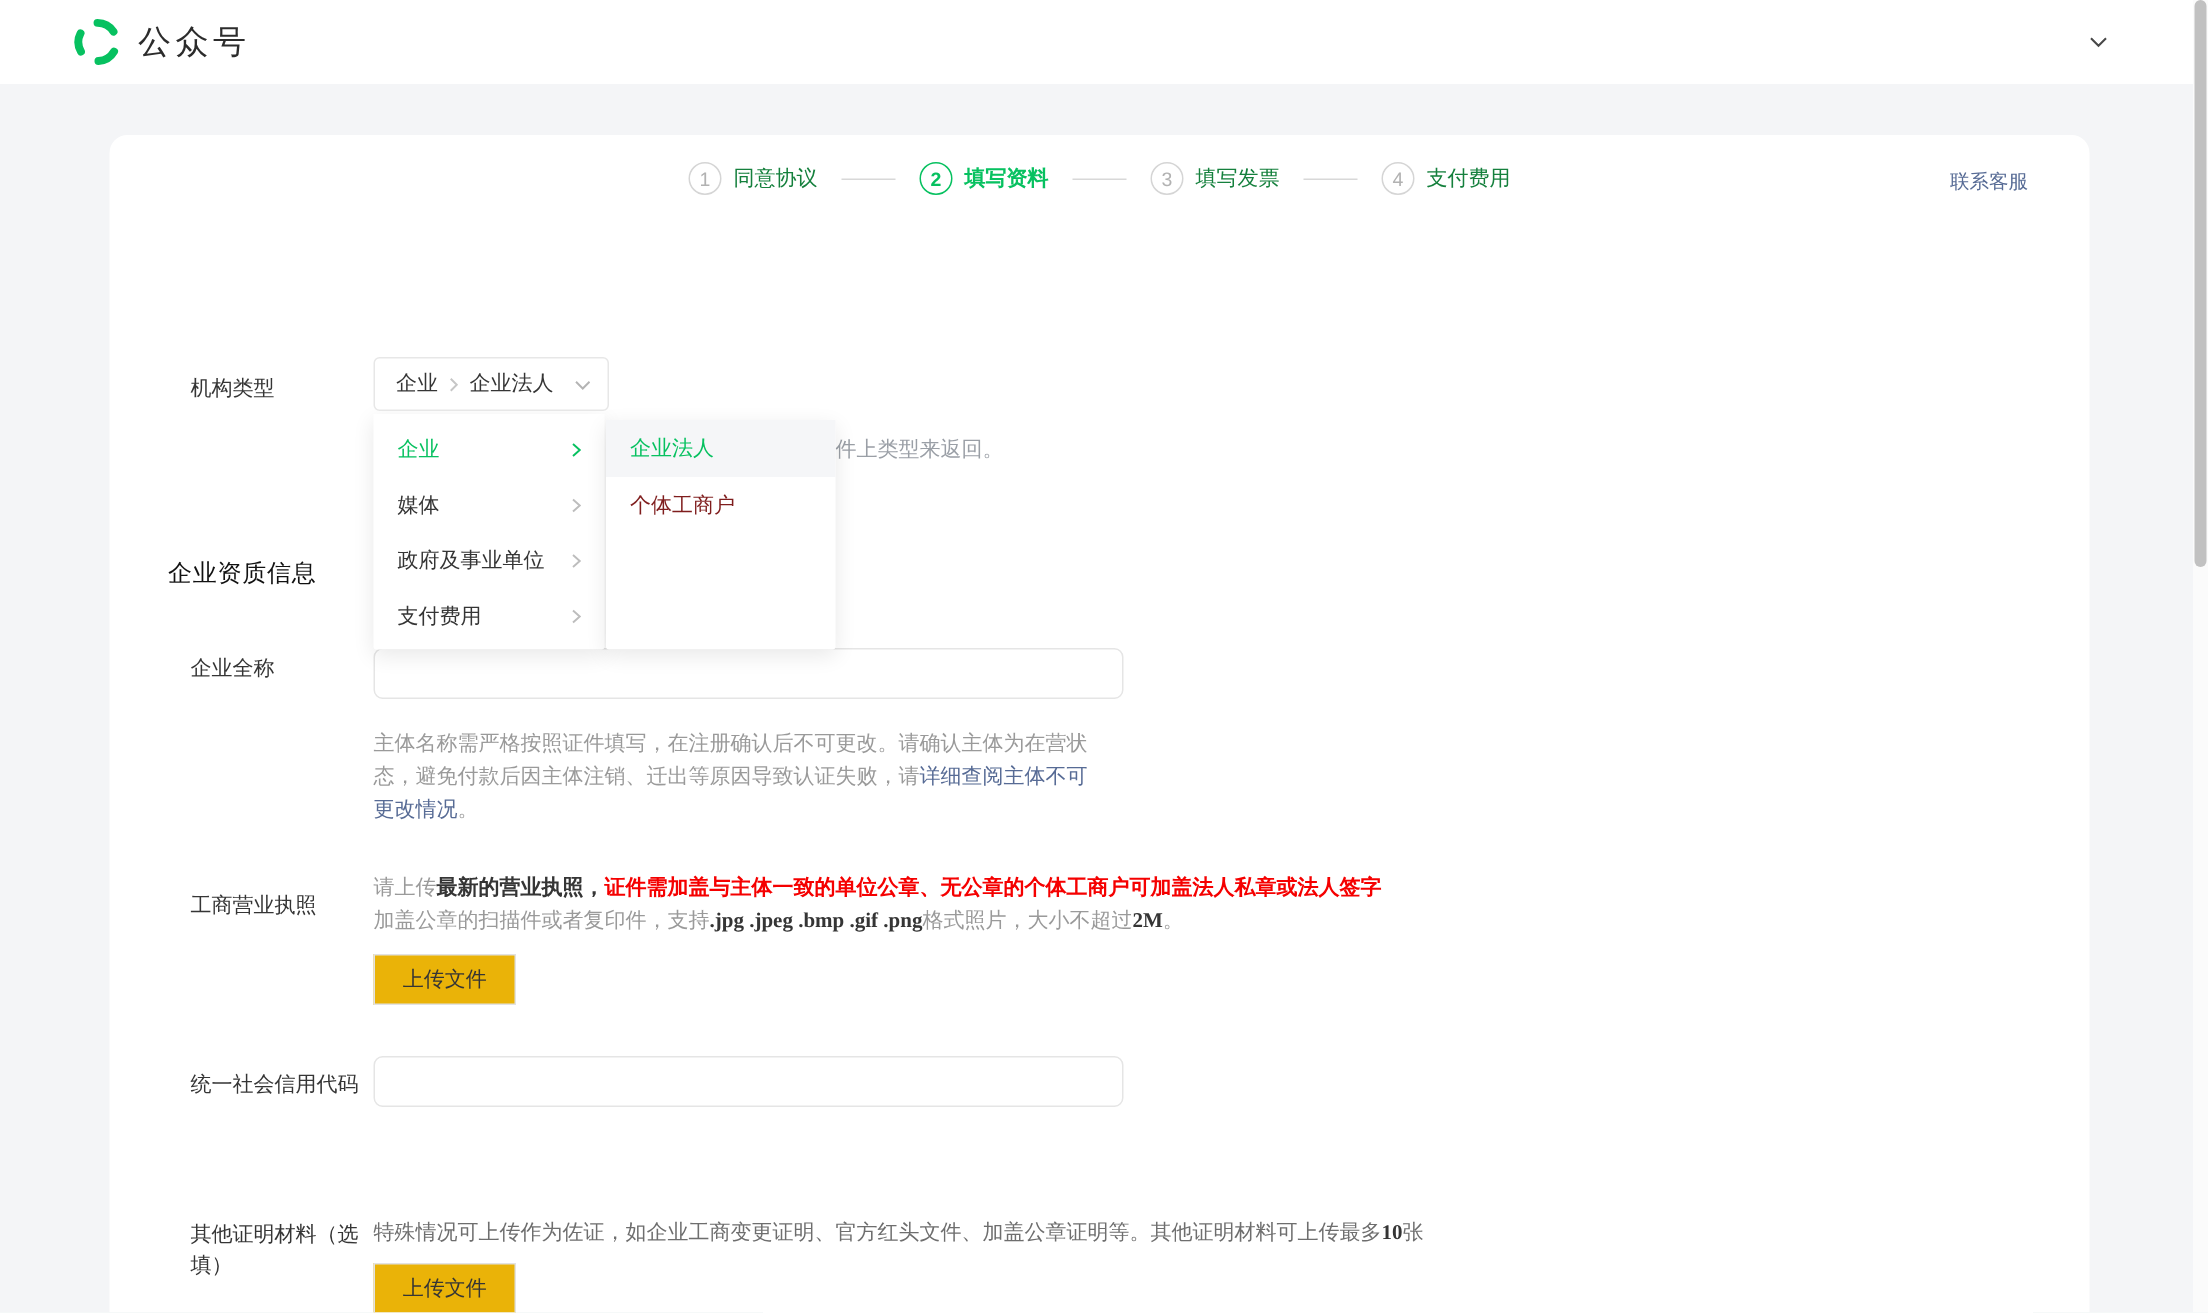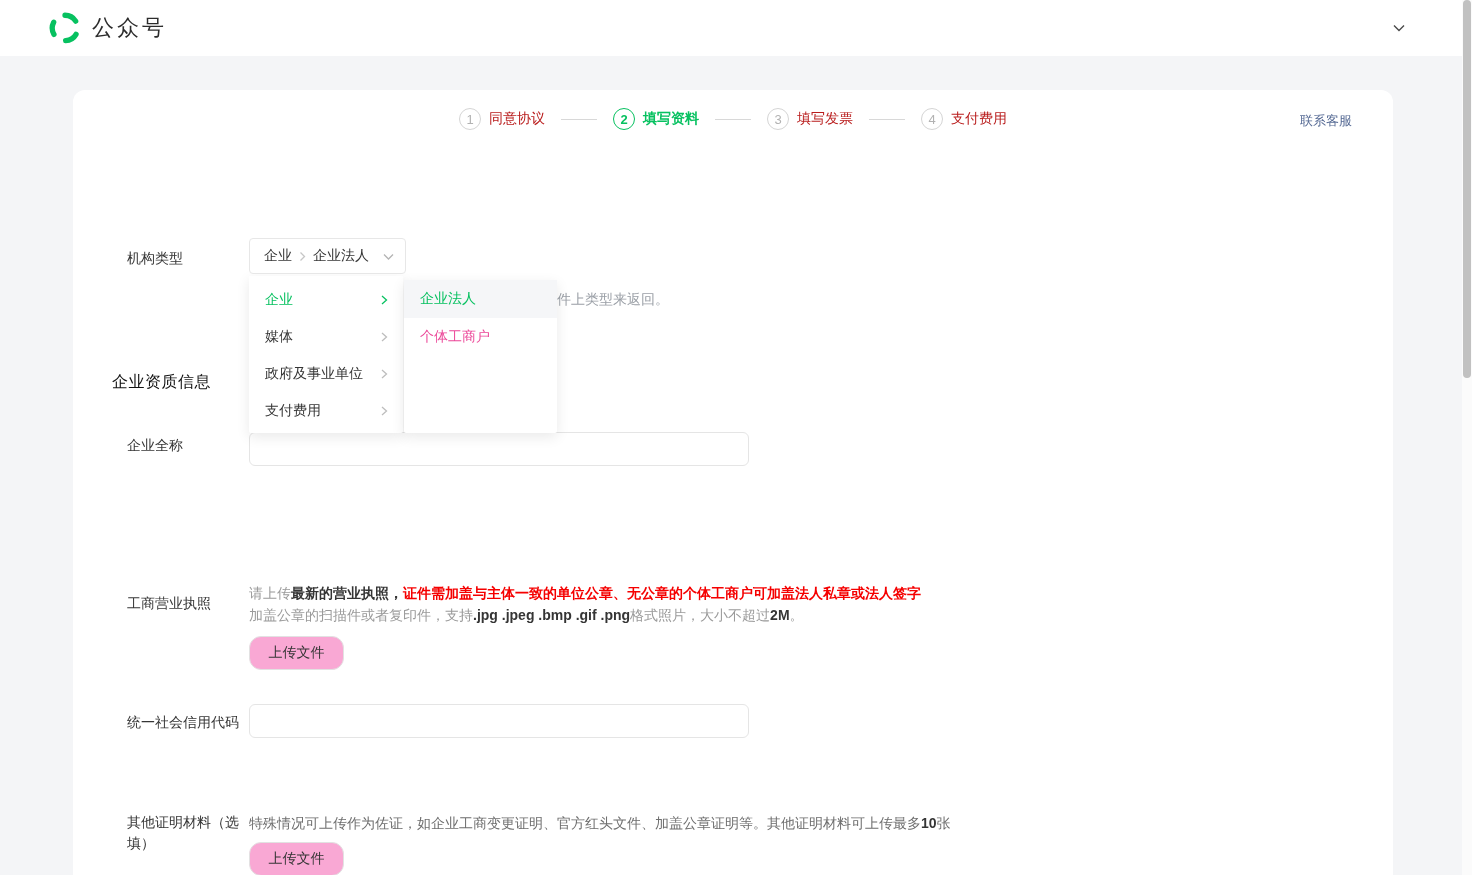--- a/index.html
+++ b/index.html
@@ -25,42 +25,42 @@
     position:absolute;left:73px;top:90px;width:1320px;height:785px;
     background:#ffffff;border-radius:12px 12px 0 0;
   }
   
   .stepper{position:absolute;left:0;top:18px;width:100%;display:flex;justify-content:center;align-items:center;}
   .step{display:flex;align-items:center;}
   .step-circle{
     width:22px;height:22px;border-radius:50%;border:1px solid #d5d5d5;color:#b2b2b2;
     font-size:13px;display:flex;align-items:center;justify-content:center;flex:0 0 auto;
   }
-  .step-label{margin-left:8px;font-size:14px;color:#b91c1c;}
+  .step-label{margin-left:8px;font-size:14px;color:#15803d;}
   .step.active .step-circle{border:1.5px solid #07c160;color:#07c160;font-weight:700;}
   .step.active .step-label{color:#07c160;font-weight:700;}
   .step-line{width:36px;height:1px;background:#d8d8d8;margin:0 16px;}
   .contact-link{position:absolute;right:41px;top:22px;font-size:13px;color:#576b95;cursor:pointer;}
   
   .field-label{position:absolute;left:54px;font-size:14px;color:#353535;line-height:21px;}
   .section-title{position:absolute;left:39px;top:282px;font-size:16px;font-weight:400;color:#111111;letter-spacing:0.5px;}
   .text-input{
     position:absolute;left:176px;width:500px;height:34px;border:1px solid #e5e5e5;border-radius:6px;
     background:#fff;outline:none;font-size:14px;padding:0 12px;color:#353535;
   }
   .help{position:absolute;left:176px;font-size:14px;color:#9a9a9a;line-height:22px;margin:0;}
   .link{color:#576b95;text-decoration:none;cursor:pointer;}
   .upload-btn{
-    position:absolute;left:176px;width:95px;height:34px;background:#f9a8d4;border:1px solid #e2e2e2;
-    border-radius:12px;font-size:14px;color:#353535;cursor:pointer;
+    position:absolute;left:176px;width:95px;height:34px;background:#eab308;border:1px solid #e2e2e2;
+    border-radius:0;font-size:14px;color:#353535;cursor:pointer;
     font-family:"Liberation Sans","DejaVu Sans",sans-serif;
   }
   .strong{color:#353535;font-weight:700;}
   .red{color:#f50000;font-weight:700;}
-  .nowrap{white-space:nowrap;}
+  .nowrap{white-space:nowrap;font-family:Liberation Serif, serif;}
   
   .select{
     position:absolute;left:176px;top:148px;width:157px;height:36px;border:1px solid #e7e7e7;border-radius:4px;
     background:#fff;display:flex;align-items:center;padding:0 10px 0 14px;cursor:pointer;font-size:14px;color:#353535;
     z-index:6;
   }
   .select .sep{display:inline-flex;margin:0 6px;}
   .select .dd{margin-left:auto;display:inline-flex;}
   .obscured-note{position:absolute;left:484px;top:199px;font-size:14px;color:#9a9fa6;line-height:20px;z-index:1;}
   .menu-panel{
@@ -69,21 +69,21 @@
   }
   .menu-item{
     height:37px;display:flex;align-items:center;padding:0 14px 0 16px;font-size:14px;color:#353535;cursor:pointer;
   }
   .menu-item .mi-chev{margin-left:auto;display:inline-flex;}
   .menu-item.active{color:#07c160;}
   .submenu-panel{
     position:absolute;left:331px;top:190px;width:153px;height:153px;background:#fff;z-index:5;
     box-shadow:0 4px 14px rgba(0,0,0,0.09);border-radius:0 0 2px 2px;
   }
-  .submenu-item{height:38px;display:flex;align-items:center;padding:0 16px;font-size:14px;color:#ec4899;cursor:pointer;}
+  .submenu-item{height:38px;display:flex;align-items:center;padding:0 16px;font-size:14px;color:#7f1d1d;cursor:pointer;}
   .submenu-item.active{color:#07c160;background:#f5f6f8;}
 </style>
 </head>
 <body>
 
 <div class="page">
 
   <header class="topbar">
     <span class="logo">
       <svg width="34" height="34" viewBox="0 0 36 36">
@@ -187,20 +187,21 @@
       </div>
       <div class="submenu-item">
         <span>个体工商户</span>
       </div>
     </div>
 
     <div class="section-title">企业资质信息</div>
 
     <div class="field-label" style="top:345px;">企业全称</div>
     <input class="text-input" style="top: 342px;">
+    <p class="help" style="top:394px;width:480px;"><span>主体名称需严格按照证件填写，在注册确认后不可更改。请确认主体为在营状态，避免付款后因主体注销、迁出等原因导致认证失败，请</span><a class="link">详细查阅主体不可更改情况</a><span>。</span></p>
 
     <div class="field-label" style="top:503px;">工商营业执照</div>
     <p class="help nowrap" style="top:492px;"><span>请上传</span><span class="strong">最新的营业执照，</span><span class="red">证件需加盖与主体一致的单位公章、无公章的个体工商户可加盖法人私章或法人签字</span><br><span>加盖公章的扫描件或者复印件，支持</span><span class="strong">.jpg .jpeg .bmp .gif .png</span><span>格式照片，大小不超过</span><span class="strong">2M</span><span>。</span></p>
     <button class="upload-btn" style="top:546px;">上传文件</button>
 
     <div class="field-label" style="top:622px;">统一社会信用代码</div>
     <input class="text-input" style="top: 614px;">
 
     <div class="field-label" style="top:722px;width:120px;">其他证明材料（选填）</div>
     <p class="help nowrap" style="top:722px;color:#6e6e6e;"><span>特殊情况可上传作为佐证，如企业工商变更证明、官方红头文件、加盖公章证明等。其他证明材料可上传最多</span><span class="strong">10</span><span>张</span></p>

